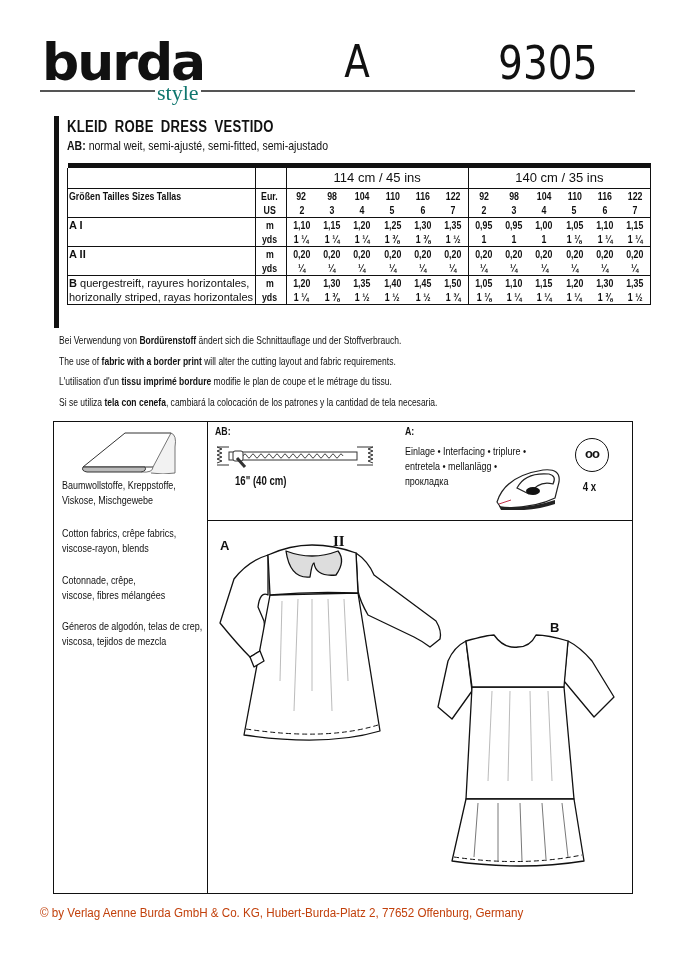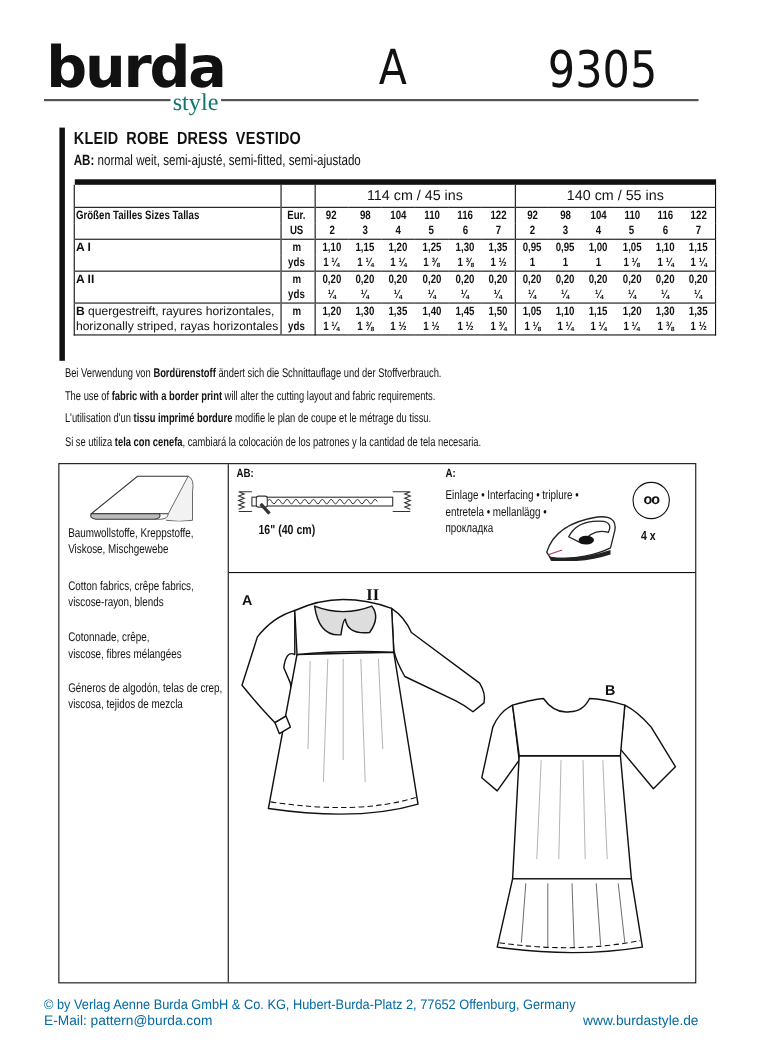--- a/index.html
+++ b/index.html
@@ -47,21 +47,21 @@
   .lbl-a { position: absolute; left: 197px; top: 3px; font-size: 11px; font-weight: bold; transform: scaleX(0.8); transform-origin: left; }
   .interf { position: absolute; left: 197px; top: 22px; font-size: 11.5px; line-height: 15px; white-space: nowrap; transform: scaleX(0.78); transform-origin: left; }
   .iron { position: absolute; left: 287px; top: 42px; width: 70px; height: 46px; }
   .button-circ { position: absolute; left: 367px; top: 16px; width: 34px; height: 34px; border: 1.5px solid #111; border-radius: 50%; text-align: center; line-height: 30px; font-size: 13px; font-weight: bold; letter-spacing: -1px; }
   .btn-count { position: absolute; left: 373px; top: 58px; font-size: 12px; font-weight: bold; transform: scaleX(0.8); }
 
   .sketch { position: absolute; left: 154px; top: 99px; width: 424px; height: 372px; }
   .sk-label { position: absolute; font-family: "Liberation Sans", sans-serif; font-weight: bold; font-size: 13px; }
   .sk-roman { position: absolute; font-family: "Liberation Serif", serif; font-weight: bold; font-size: 15px; }
 
-  .footer { position: absolute; left: 40px; top: 906px; width: 595px; font-family: "Liberation Sans", sans-serif; font-size: 12.5px; color: #0369a1; }
+  .footer { position: absolute; left: 40px; top: 906px; width: 595px; font-family: "Liberation Sans", sans-serif; font-size: 12.5px; color: #c2410c; }
   .footer .l1 { white-space: nowrap; transform: scaleX(0.93); transform-origin: left; }
   .footer .l2 { display: flex; justify-content: space-between; margin-top: 1px; }
   .footer .l2 span { white-space: nowrap; }
 </style>
 </head>
 <body>
 
 <div class="header">
   <div class="header-line"></div>
   <div class="logo-burda">burda</div>
@@ -77,21 +77,21 @@
 
 <table class="yard">
   <tbody>
       <tr class="topbar">
         <td colspan="15"></td>
       </tr>
   <tr>
     <td class="lab" style="border-left:1.5px solid #111;height:20px;"></td>
     <td class="unit" style="height:20px;"></td>
     <td class="widthhdr" colspan="6" style="height:20px;"><span>114 cm / 45 ins</span></td>
-    <td class="widthhdr sep rend" colspan="6" style="height:20px;"><span>140 cm / 55 ins</span></td>
+    <td class="widthhdr sep rend" colspan="6" style="height:20px;"><span>140 cm / 35 ins</span></td>
   </tr>
   <tr class="rowtop">
     <td class="lab" style="border-left:1.5px solid #111;"><span class="n" style="transform-origin:left">Größen  Tailles  Sizes  Tallas</span></td>
     <td class="unit"><span class="n">Eur.</span></td>
     <td class="c"><span class="n">92</span></td>
     <td class="c"><span class="n">98</span></td>
     <td class="c"><span class="n">104</span></td>
     <td class="c"><span class="n">110</span></td>
     <td class="c"><span class="n">116</span></td>
     <td class="c"><span class="n">122</span></td>
@@ -318,17 +318,13 @@
         <path d="M258 120 Q280 114 286 114 Q296 128 310 126 Q322 126 328 114 Q340 114 360 120 L356 166 L264 166 Z"></path>
         <path d="M284 170 L280 260 M302 170 L300 260 M322 170 L324 260 M340 170 L344 260" fill="none" stroke="#aaa" stroke-width="0.8"></path>
         <path d="M270 282 L266 336 M290 282 L290 340 M312 282 L314 340 M334 282 L338 338 M354 282 L360 336" fill="none" stroke="#555" stroke-width="0.8"></path>
       </g>
     </svg>
   </div>
 </div>
 
 <div class="footer">
   <div class="l1">© by Verlag Aenne Burda GmbH &amp; Co. KG, Hubert-Burda-Platz 2, 77652 Offenburg, Germany</div>
-  <div class="l2">
-    <span>E-Mail: pattern@burda.com</span>
-    <span>www.burdastyle.de</span>
-  </div>
 </div>
 
 </body></html>

